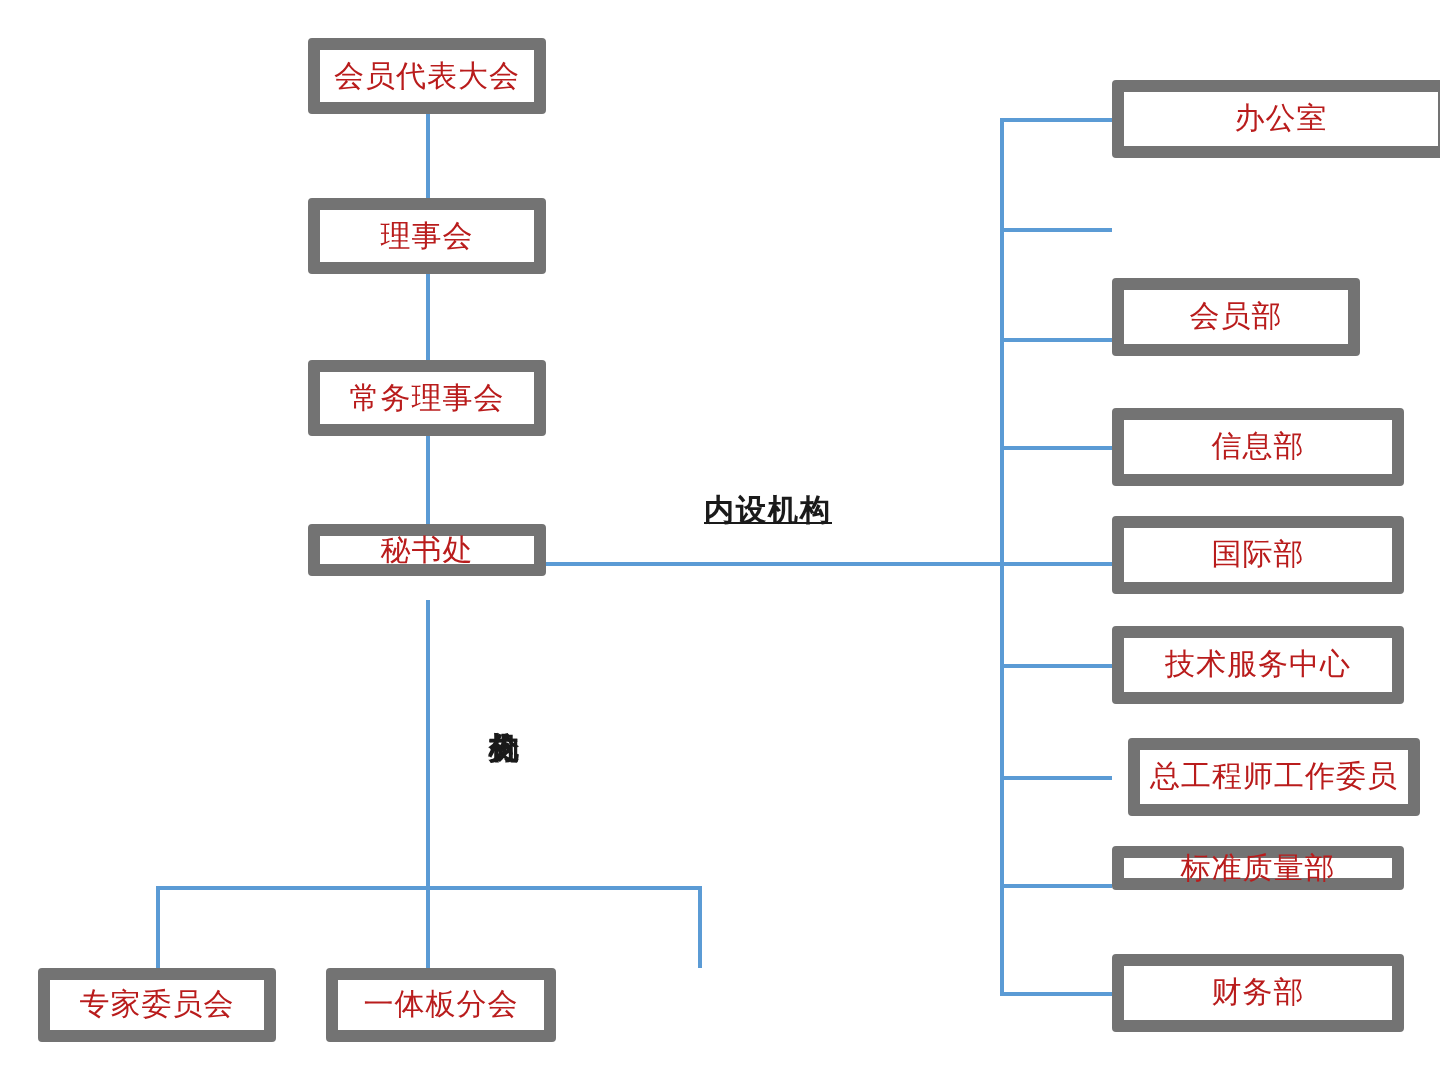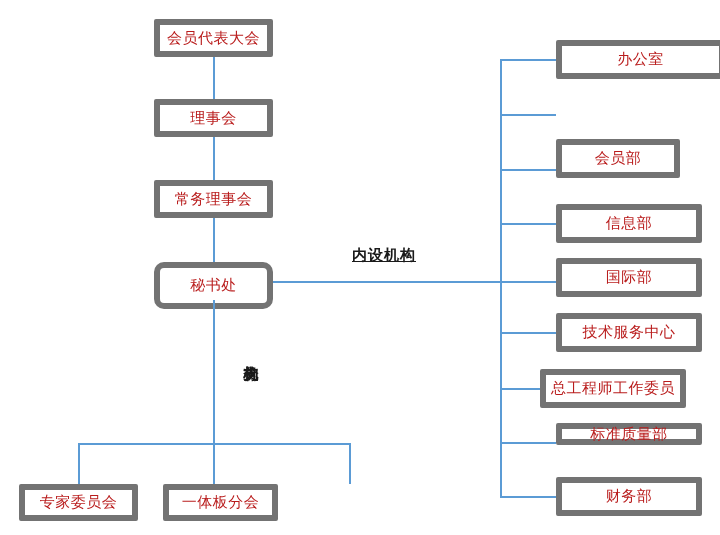--- a/index.html
+++ b/index.html
@@ -53,21 +53,21 @@
   }
 </style>
 </head>
 <body>
 
 <div id="stage">
 
   <div class="box" style="left:154px; top:19px;  width:119px; height:38px;">会员代表大会</div>
   <div class="box" style="left:154px; top:99px;  width:119px; height:38px;">理事会</div>
   <div class="box" style="left:154px; top:180px; width:119px; height:38px;">常务理事会</div>
-  <div class="box" style="left:154px; top:262px; width:119px; height:47px;border-radius:10px;">秘书处</div>
+  <div class="box" style="left:154px; top:262px; width:119px; height:26px;">秘书处</div>
 
   <div class="line vline" style="left:213px; top:57px;  height:42px;"></div>
   <div class="line vline" style="left:213px; top:137px; height:43px;"></div>
   <div class="line vline" style="left:213px; top:218px; height:44px;"></div>
 
   <div class="flow-label" style="left:352px; top:246px;text-decoration:underline;">内设机构</div>
 
   <div class="line hline" style="left:273px; top:281px; width:283px;"></div>
 
   <div class="line vline" style="left:500px; top:59px; height:439px;"></div>
@@ -79,21 +79,21 @@
   <div class="line hline" style="left:500px; top:332px; width:56px;"></div>
   <div class="line hline" style="left:500px; top:388px; width:56px;"></div>
   <div class="line hline" style="left:500px; top:442px; width:56px;"></div>
   <div class="line hline" style="left:500px; top:496px; width:56px;"></div>
 
   <div class="box" style="left:556px; top:40px;  width:169px; height:39px;">办公室</div>
   <div class="box" style="left:556px; top:95px;  width:124px; height:39px;margin-top:44px;">会员部</div>
   <div class="box" style="left:556px; top:204px; width:146px; height:39px;">信息部</div>
   <div class="box" style="left:556px; top:258px; width:146px; height:39px;">国际部</div>
   <div class="box" style="left:556px; top:313px; width:146px; height:39px;">技术服务中心</div>
-  <div class="box" style="left:540px; top:369px; width:146px; height:39px;">总工程师工作委员</div>
+  <div class="box" style="left:564px; top:369px; width:146px; height:39px;">总工程师工作委员</div>
   <div class="box" style="left:556px; top:423px; width:146px; height:22px;">标准质量部</div>
   <div class="box" style="left:556px; top:477px; width:146px; height:39px;">财务部</div>
 
   <div class="flow-label vertical" style="left:243px; top:354px;">分支机构</div>
 
   <div class="line vline" style="left:213px; top:300px; height:184px;"></div>
 
   <div class="line hline" style="left:78px; top:443px; width:272px;"></div>
 
   <div class="line vline" style="left:78px;  top:443px; height:42px;"></div>

